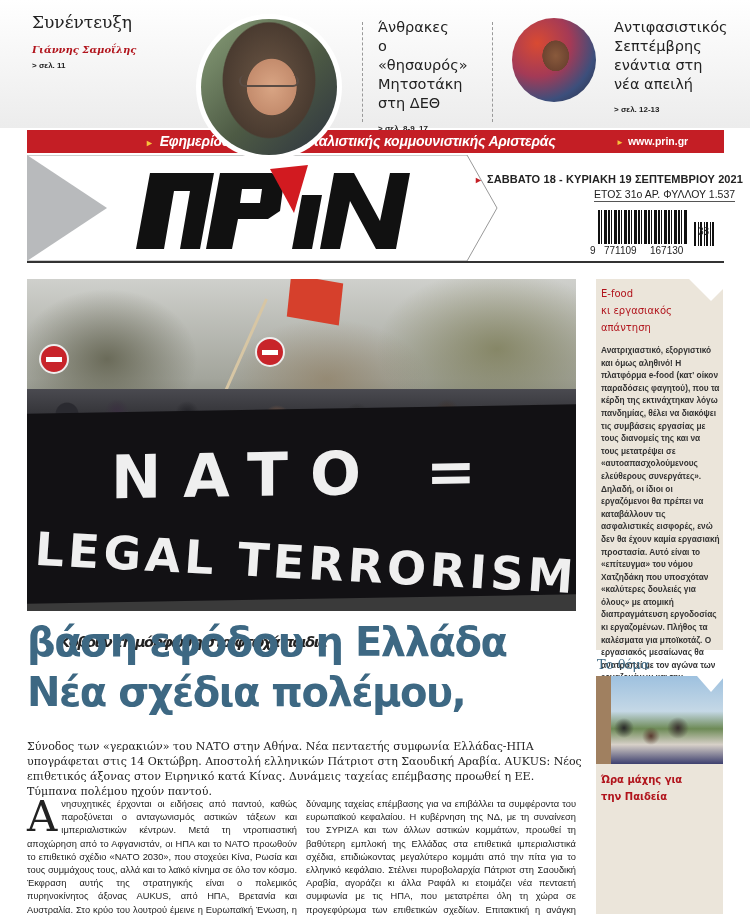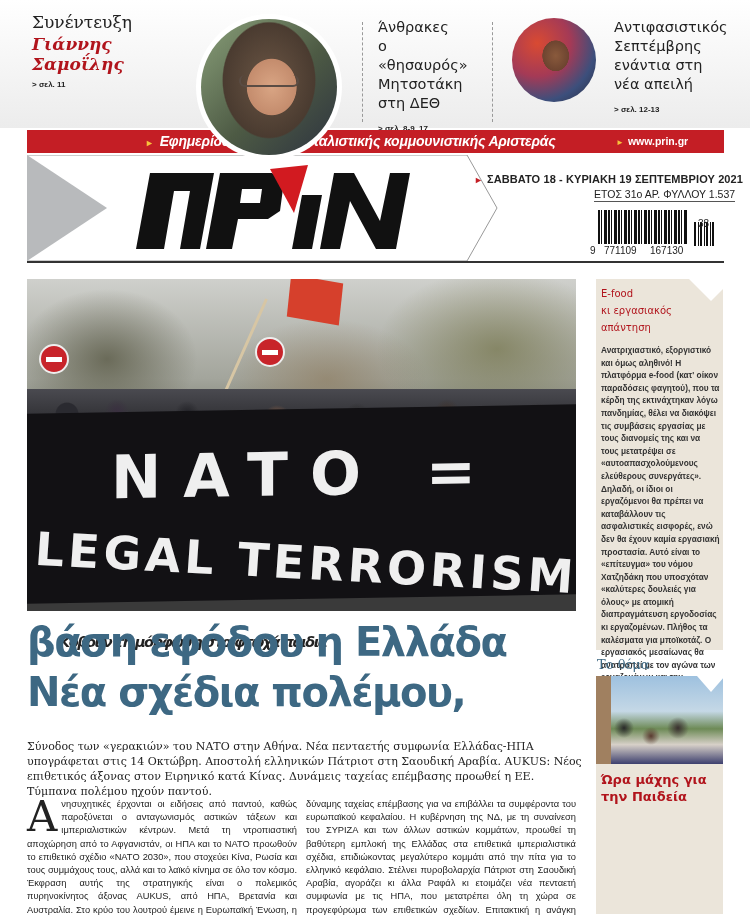--- a/index.html
+++ b/index.html
@@ -1,20 +1,20 @@
 <!DOCTYPE html>
 <html><head>
 <meta charset="utf-8">
 <style>
 *{box-sizing:border-box;margin:0;padding:0}
 body{width:750px;height:918px;background:#fff;font-family:"Liberation Sans",sans-serif;position:relative;overflow:hidden;color:#222}
 .topstrip{position:absolute;left:0;top:0;width:750px;height:128px;background:linear-gradient(#ffffff,#ececec)}
 .teaser1{position:absolute;left:32px;top:12px;width:170px}
 .teaser1 .kicker{font-family:"DejaVu Serif",serif;font-weight:normal;font-size:17px;color:#222}
-.teaser1 .byline{font-family:"DejaVu Serif",serif;font-style:italic;font-weight:bold;font-size:17px;color:#b1141c;margin-top:2px}
+.teaser1 .byline{font-family:"DejaVu Serif",serif;font-style:italic;font-weight:bold;font-size:10px;color:#b1141c;margin-top:12px}
 .teaser1 .headline{font-family:"DejaVu Sans",sans-serif;font-style:italic;font-size:14.5px;line-height:19px;color:#222;margin-top:4px}
 .pageref{font-family:"Liberation Sans",sans-serif;font-weight:bold;font-size:8px;color:#222;margin-top:6px}
 .portrait{position:absolute;left:196px;top:14px;width:146px;height:146px;border-radius:50%;background:#fff;padding:5px;z-index:2}
 .portrait .inner{width:100%;height:100%;border-radius:50%;background:
  radial-gradient(ellipse 30% 34% at 52% 50%,#d9a584 0%,#c48c6d 60%,transparent 62%),
  radial-gradient(ellipse 48% 60% at 50% 45%,#6a5544 0%,#4a3b30 70%,transparent 72%),
  linear-gradient(135deg,#8aa07a,#4d5a44 55%,#2d3340);position:relative;overflow:hidden}
 .portrait .glasses{position:absolute;left:38px;top:56px;width:60px;height:12px;border:2px solid #5a4c44;border-radius:6px;border-top:none}
 .vdash{position:absolute;top:22px;height:100px;border-left:1px dashed #999}
 .teaser2{position:absolute;left:378px;top:18px;width:100px;font-family:"DejaVu Sans",sans-serif;font-size:14.5px;line-height:19px;color:#222}
@@ -68,21 +68,21 @@
 .side1 .title{position:absolute;left:5px;top:6px;width:120px;font-family:"DejaVu Sans",sans-serif;font-weight:normal;font-size:10px;line-height:17px;color:#b1141c}
 .side1 .text{position:absolute;left:5px;top:65px;width:119px;font-family:"Liberation Sans",sans-serif;font-weight:bold;font-size:8.3px;line-height:12.6px;color:#333}
 .themalabel{position:absolute;left:597px;top:657px;font-family:"DejaVu Serif",serif;font-size:13px;color:#3d6883}
 .side2{position:absolute;left:596px;top:676px;width:127px;height:238px;background:#ebe5da}
 .side2 .pic{position:absolute;left:0;top:0;width:127px;height:88px;background:
  radial-gradient(circle 10px at 28px 52px,#2a2a2a,transparent),radial-gradient(circle 11px at 82px 52px,#3a3030,transparent),
  radial-gradient(circle 9px at 55px 60px,#5a3a30,transparent),
  linear-gradient(90deg,#a08060 0 12%,transparent 12%),
  linear-gradient(#9ec1df 0%,#c5d8e6 40%,#6d8a56 60%,#d7d0c8 78%,#3d3f6e)}
 .side2 .pnotch{position:absolute;right:0;top:0;width:0;height:0;border-top:16px solid #fff;border-left:14px solid transparent;border-right:14px solid transparent;right:-2px}
-.side2 .title{position:absolute;left:5px;top:95px;width:122px;font-family:"DejaVu Sans",sans-serif;font-weight:bold;font-size:13px;line-height:17px;color:#b1141c}
+.side2 .title{position:absolute;left:5px;top:95px;width:122px;font-family:"DejaVu Sans",sans-serif;font-weight:bold;font-size:10px;line-height:17px;color:#b1141c}
 .side2 .text{position:absolute;left:5px;top:135px;width:119px;font-family:"Liberation Sans",sans-serif;font-weight:bold;font-size:8.3px;line-height:13.4px;color:#333}
 .side2 .ref{float:right}
 </style>
 </head>
 <body>
 
 <div class="topstrip"></div>
 
 <div class="teaser1">
   <div class="kicker">Συνέντευξη</div>
@@ -144,21 +144,21 @@
 
 <div class="dateline"><span class="tri">►</span><span>ΣΑΒΒΑΤΟ 18 - ΚΥΡΙΑΚΗ 19 ΣΕΠΤΕΜΒΡΙΟΥ 2021</span></div>
 <div class="issue">ΕΤΟΣ 31ο ΑΡ. ΦΥΛΛΟΥ 1.537</div>
 
 <div class="barcode">
   <div class="bars"></div>
   <div class="addon"></div>
   <span class="num" style="left:0;top:35px">9</span>
   <span class="num" style="left:14px;top:35px">771109</span>
   <span class="num" style="left:60px;top:35px">167130</span>
-  <span class="num" style="left:108px;top:8px">38</span>
+  <span class="num" style="left:108px;top:16px">38</span>
 </div>
 
 <div class="photo">
   <div class="trees"></div>
   <div class="sign" style="left:12px;top:65px"></div>
   <div class="sign" style="left:228px;top:58px"></div>
   <div class="pole"></div>
   <div class="flag"></div>
   <div class="crowd"></div>
   <div class="banner">

